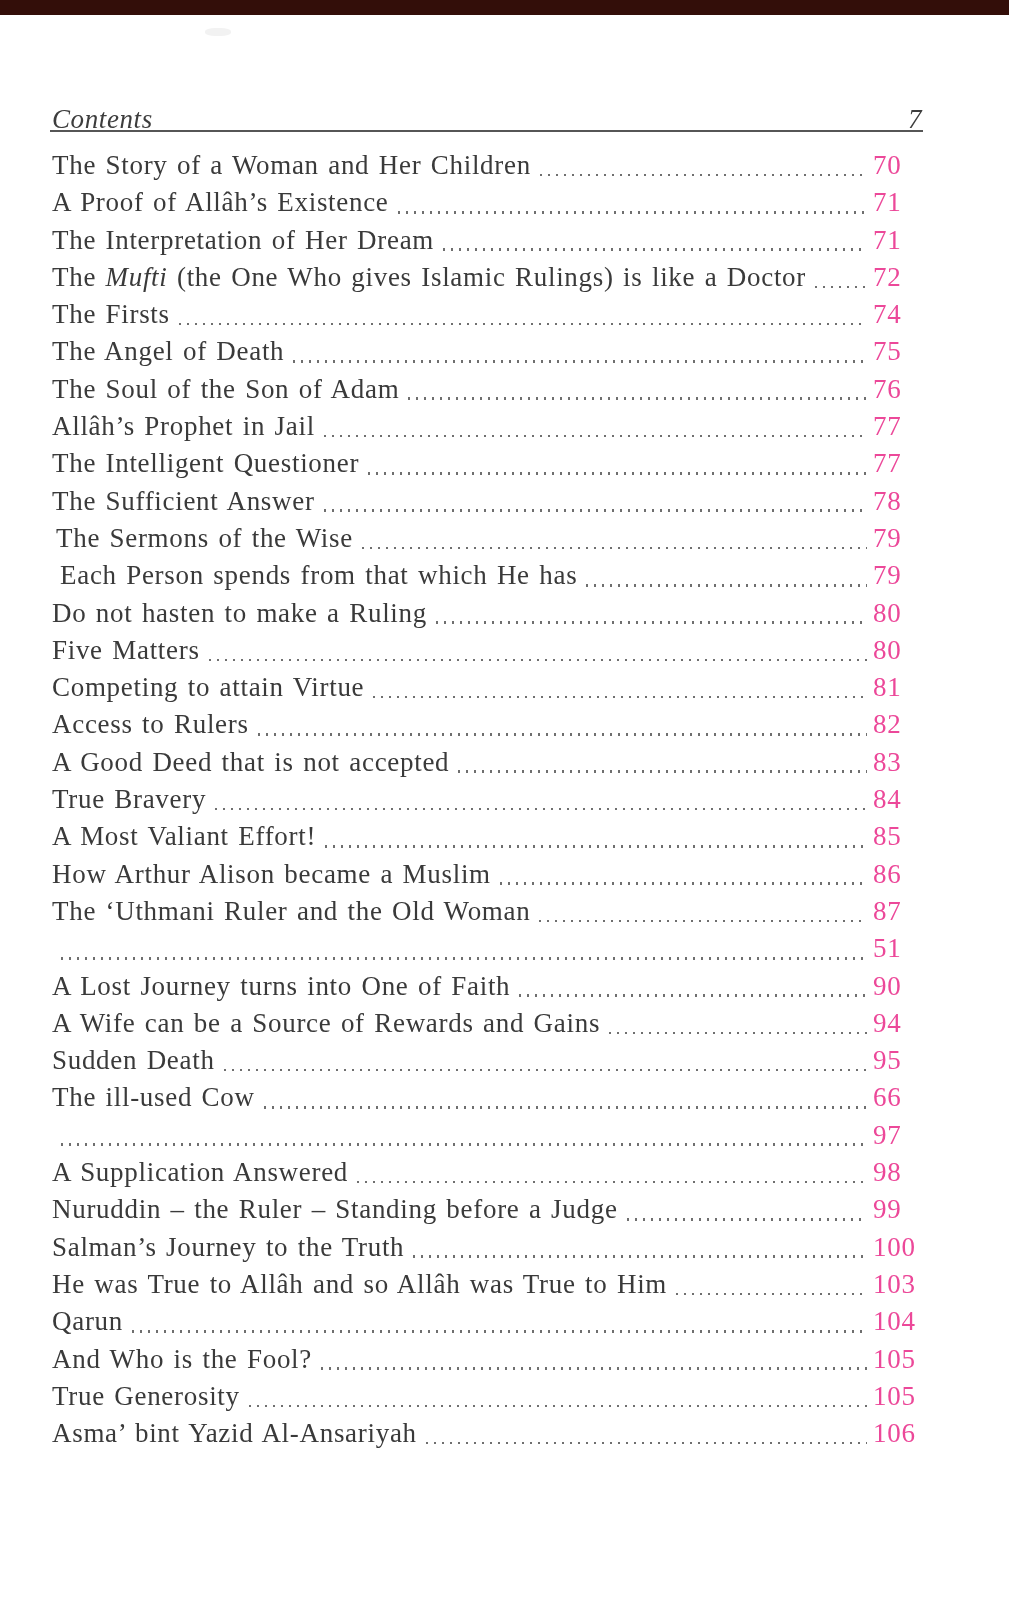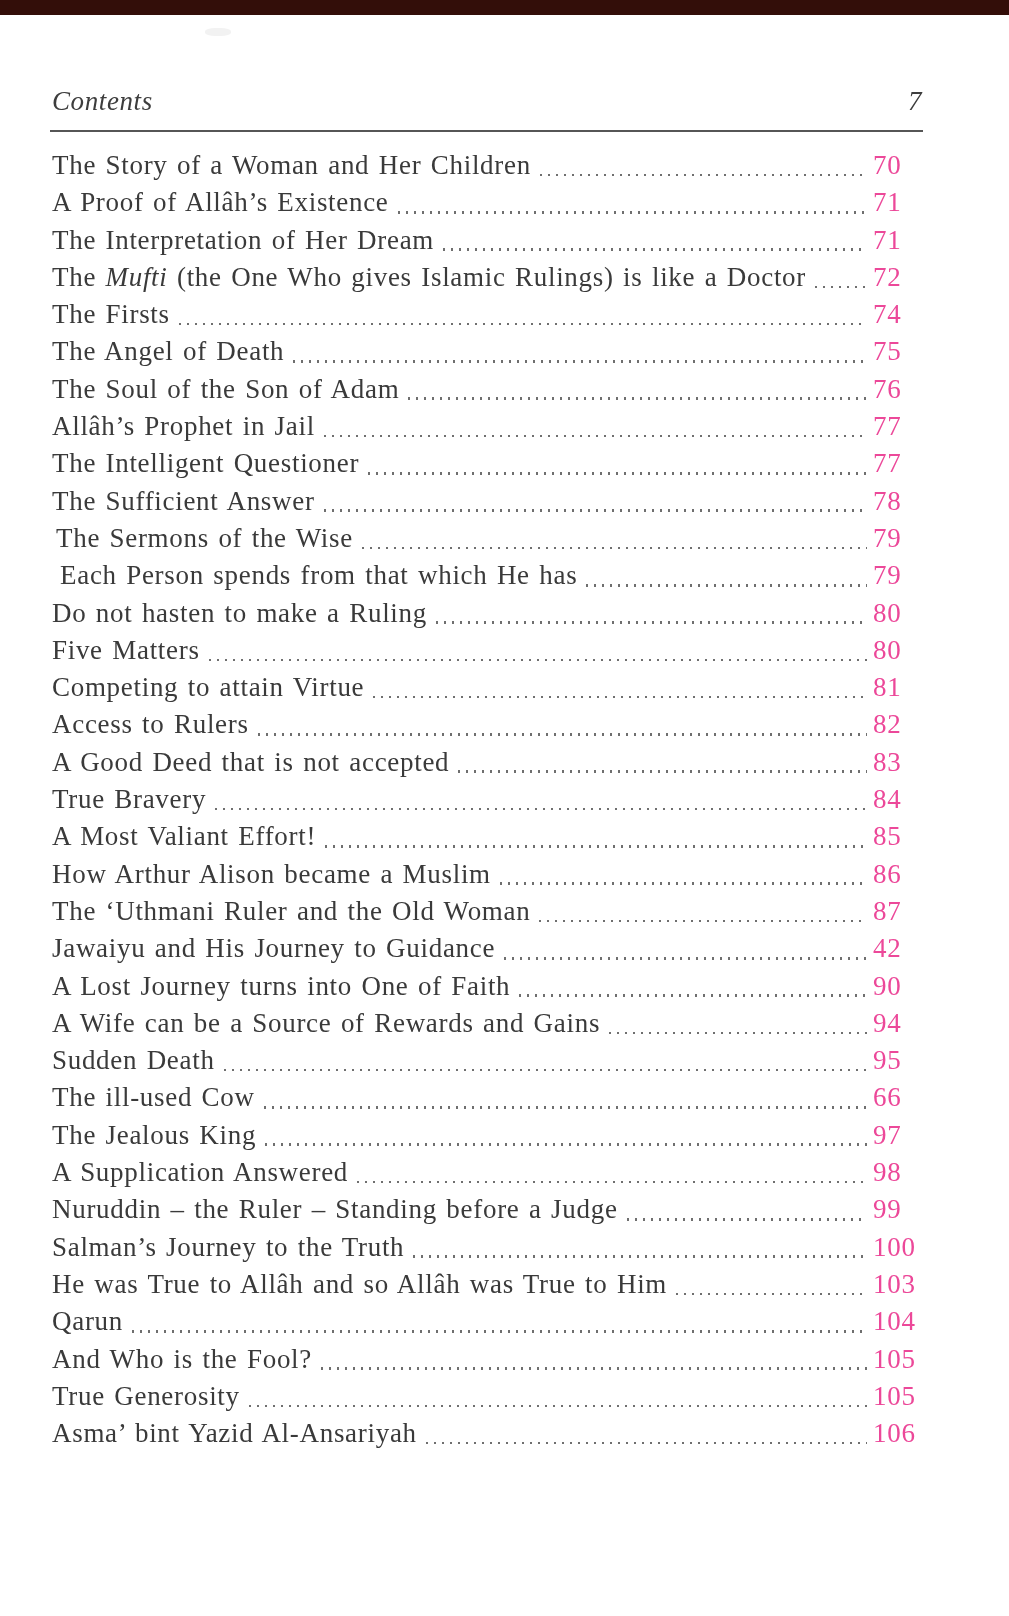--- a/index.html
+++ b/index.html
@@ -20,21 +20,21 @@
   }
   .smudge {
     position: absolute;
     top: 28px; left: 205px;
     width: 26px; height: 8px;
     background: #f2f2f2;
     border-radius: 40%;
   }
   .header {
     position: absolute;
-    top: 86px; left: 52px;
+    top: 104px; left: 52px;
     width: 870px;
     display: flex;
     justify-content: space-between;
     align-items: baseline;
     font-style: italic;
     font-size: 27px;
     letter-spacing: 0.6px;
     color: #3d3d3d;
   }
   .header-rule {
@@ -190,23 +190,22 @@
         <span class="toc-title">How Arthur Alison became a Muslim</span>
         <span class="dot-leader"></span>
         <span class="toc-page">86</span>
       </div>
       <div class="toc-row">
         <span class="toc-title">The ‘Uthmani Ruler and the Old Woman</span>
         <span class="dot-leader"></span>
         <span class="toc-page">87</span>
       </div>
       <div class="toc-row">
-        <span class="toc-title">Jawaiyu and His Journey to Guidance</span>
-        <span class="dot-leader"></span>
-        <span class="toc-page">42</span>
+        <span class="dot-leader"></span>
+        <span class="toc-page">51</span>
       </div>
       <div class="toc-row">
         <span class="toc-title">A Lost Journey turns into One of Faith</span>
         <span class="dot-leader"></span>
         <span class="toc-page">90</span>
       </div>
       <div class="toc-row">
         <span class="toc-title">A Wife can be a Source of Rewards and Gains</span>
         <span class="dot-leader"></span>
         <span class="toc-page">94</span>
@@ -215,21 +214,20 @@
         <span class="toc-title">Sudden Death</span>
         <span class="dot-leader"></span>
         <span class="toc-page">95</span>
       </div>
       <div class="toc-row">
         <span class="toc-title">The ill-used Cow</span>
         <span class="dot-leader"></span>
         <span class="toc-page">66</span>
       </div>
       <div class="toc-row">
-        <span class="toc-title">The Jealous King</span>
         <span class="dot-leader"></span>
         <span class="toc-page">97</span>
       </div>
       <div class="toc-row">
         <span class="toc-title">A Supplication Answered</span>
         <span class="dot-leader"></span>
         <span class="toc-page">98</span>
       </div>
       <div class="toc-row">
         <span class="toc-title">Nuruddin – the Ruler – Standing before a Judge</span>

